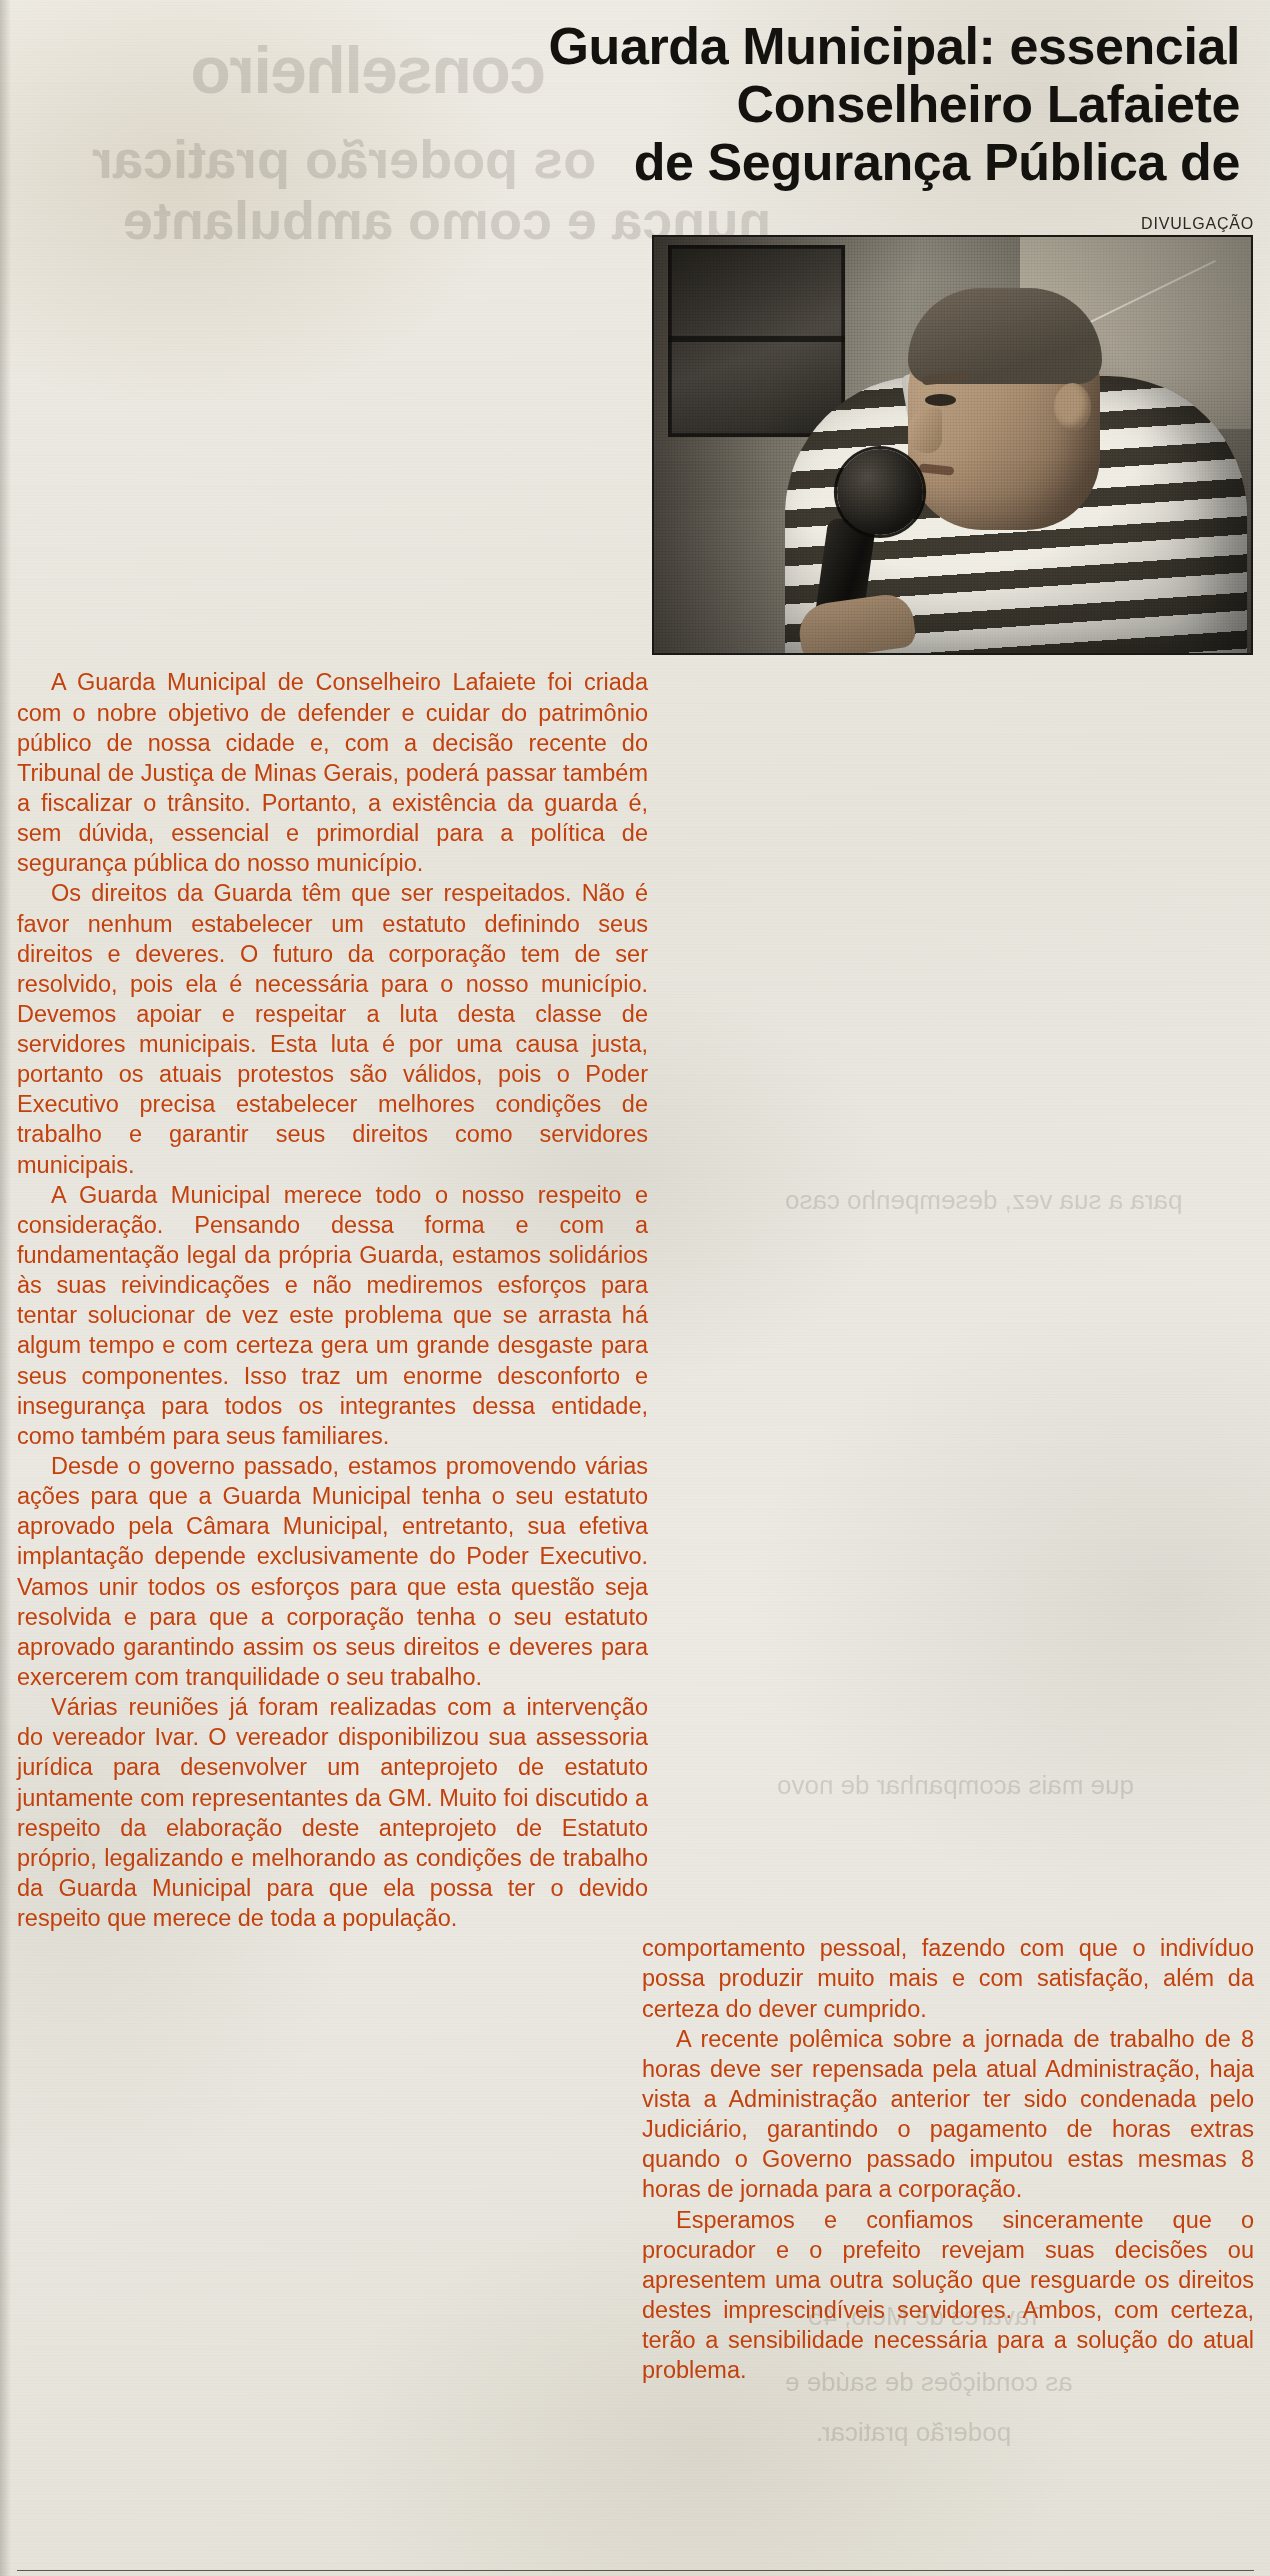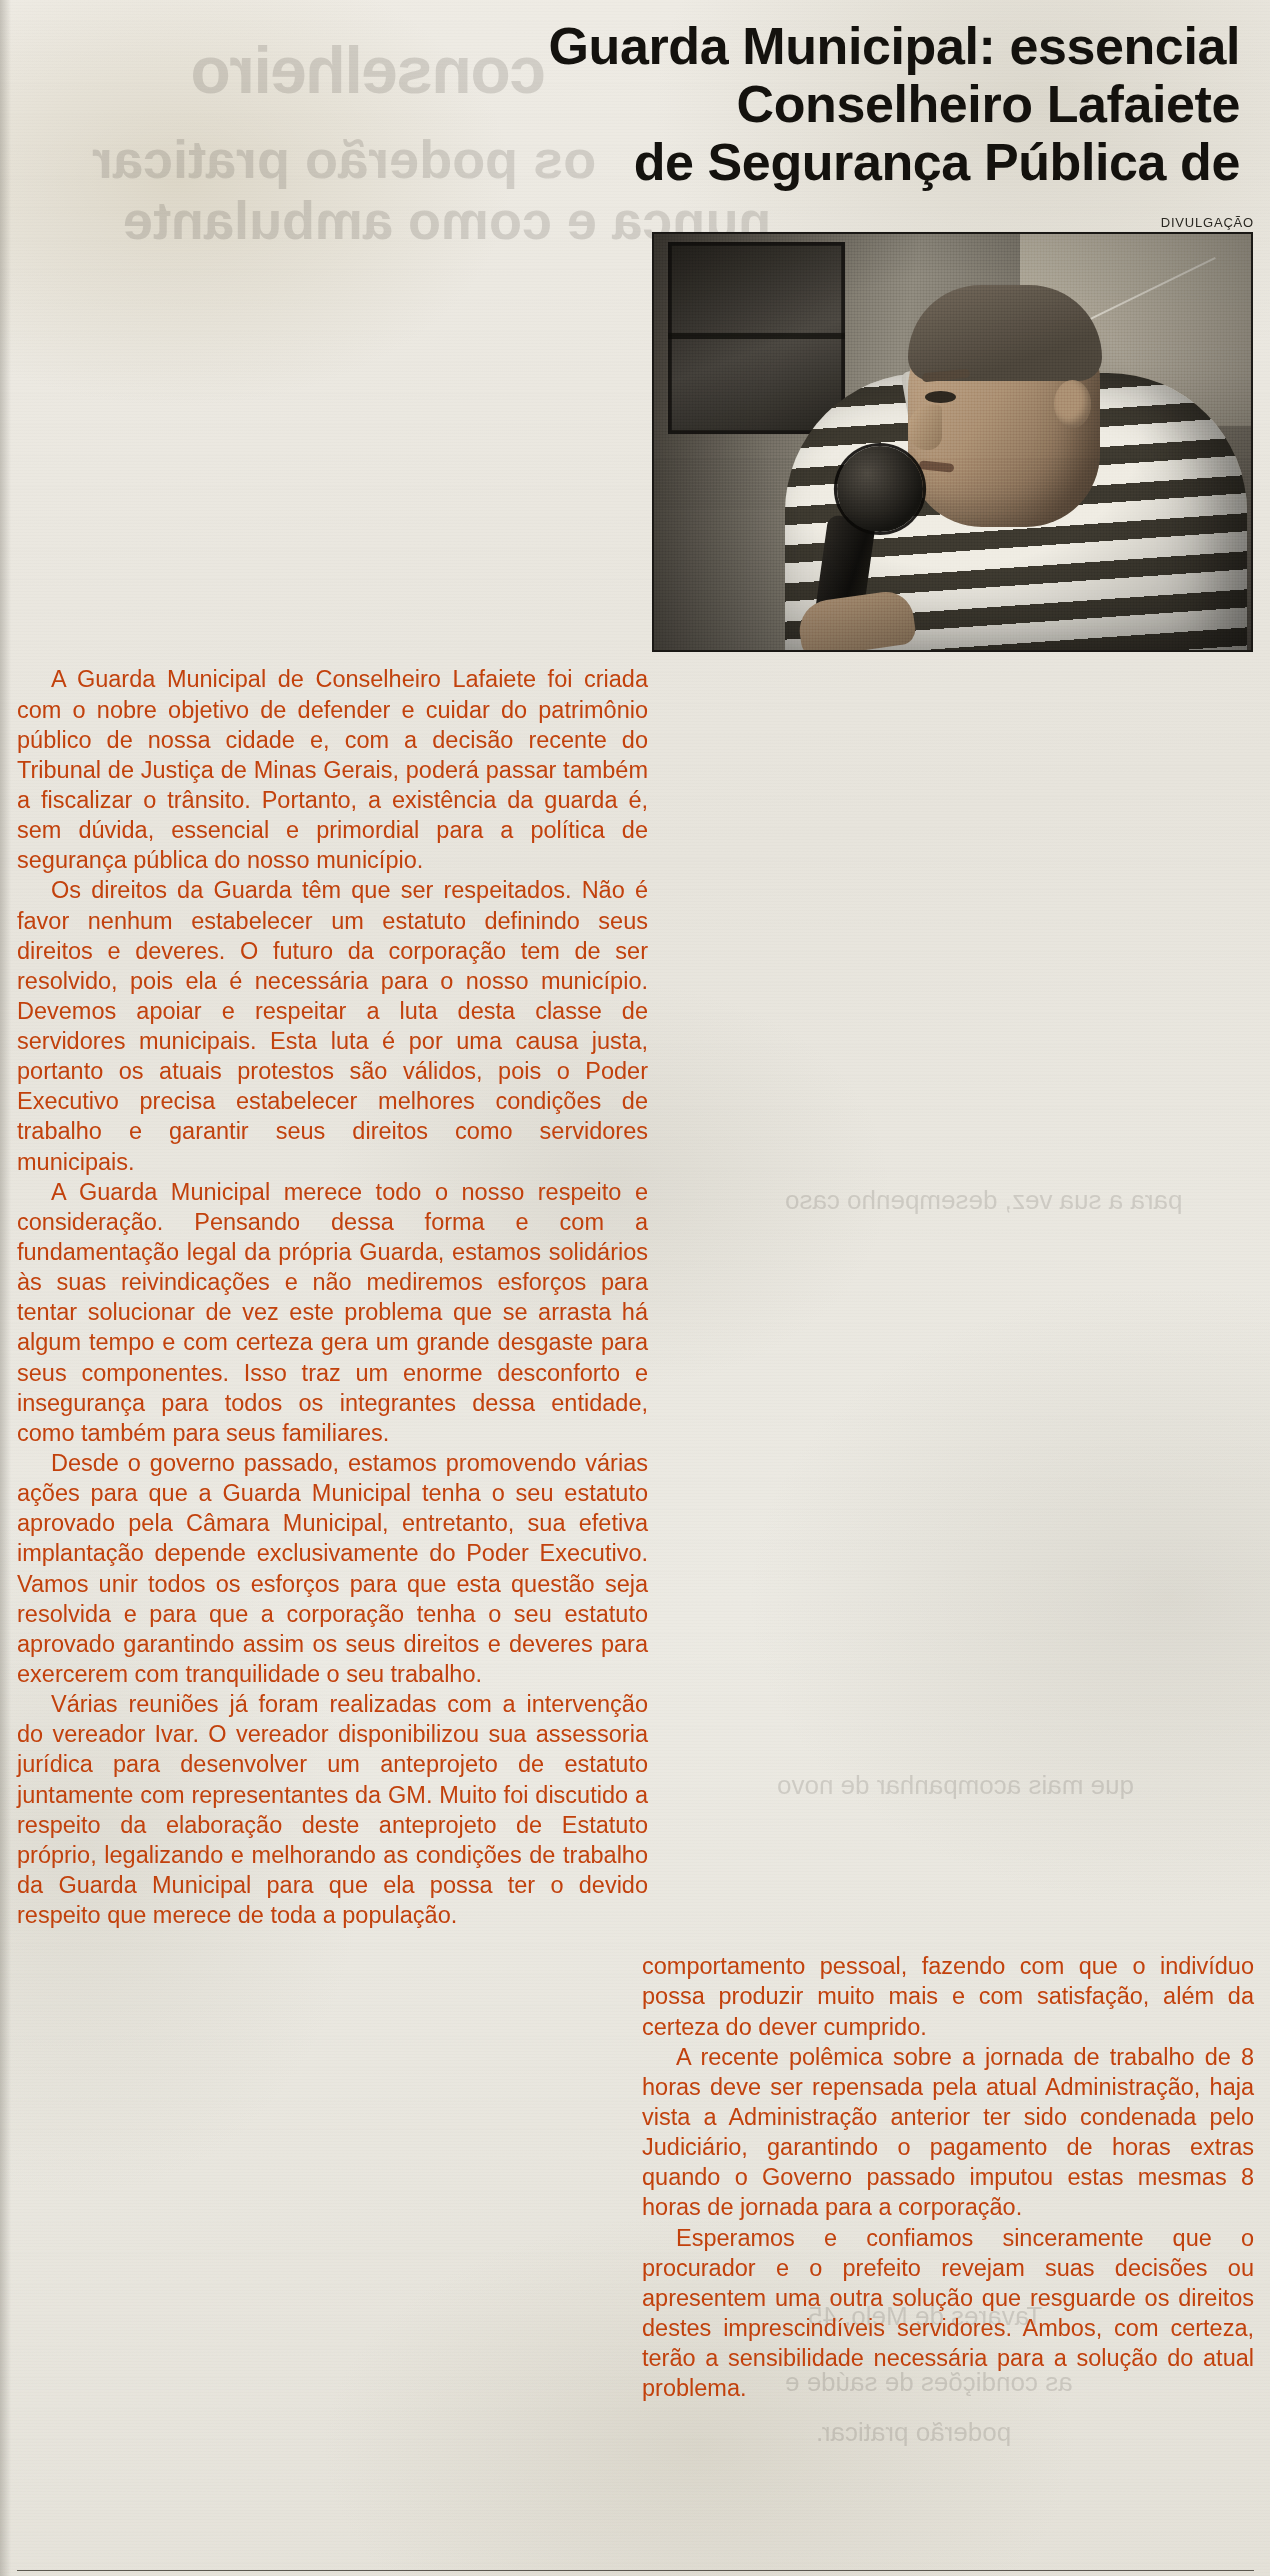--- a/index.html
+++ b/index.html
@@ -87,21 +87,21 @@
     position: relative;
     margin: 12.3px 0 0 0;
     padding: 0 17px 0 17px;
   }
   .photo-box {
     float: right;
     width: 602px;
     margin: 3.1px 0 12.3px 17px;
   }
   .photo-credit {
-    font-size: 13px;
+    font-size: 16px;
     letter-spacing: 0.8px;
     text-align: right;
     color: #2a2822;
     padding-bottom: 2.3px;
     font-family: "Liberation Sans", sans-serif;
   }
   .photo-frame {
     border: 2.3px solid #1a1815;
     width: 597px;
     height: 416px;
@@ -241,21 +241,20 @@
     width: 612px;
     float: right;
     margin-top: 0;
   }
   .col-left p, .col-right p {
     margin: 0;
     text-indent: 34px;
   }
   .col-right p.cont {
     text-indent: 0;
-    margin-top: 21px;
   }
   .clear { clear: both; }
   .rule-bottom {
     position: absolute;
     left: 17px; right: 17px; bottom: 4.6px;
     height: 1.5px;
     background: #3a362e;
     opacity: 0.8;
   }
   .edge-left {

